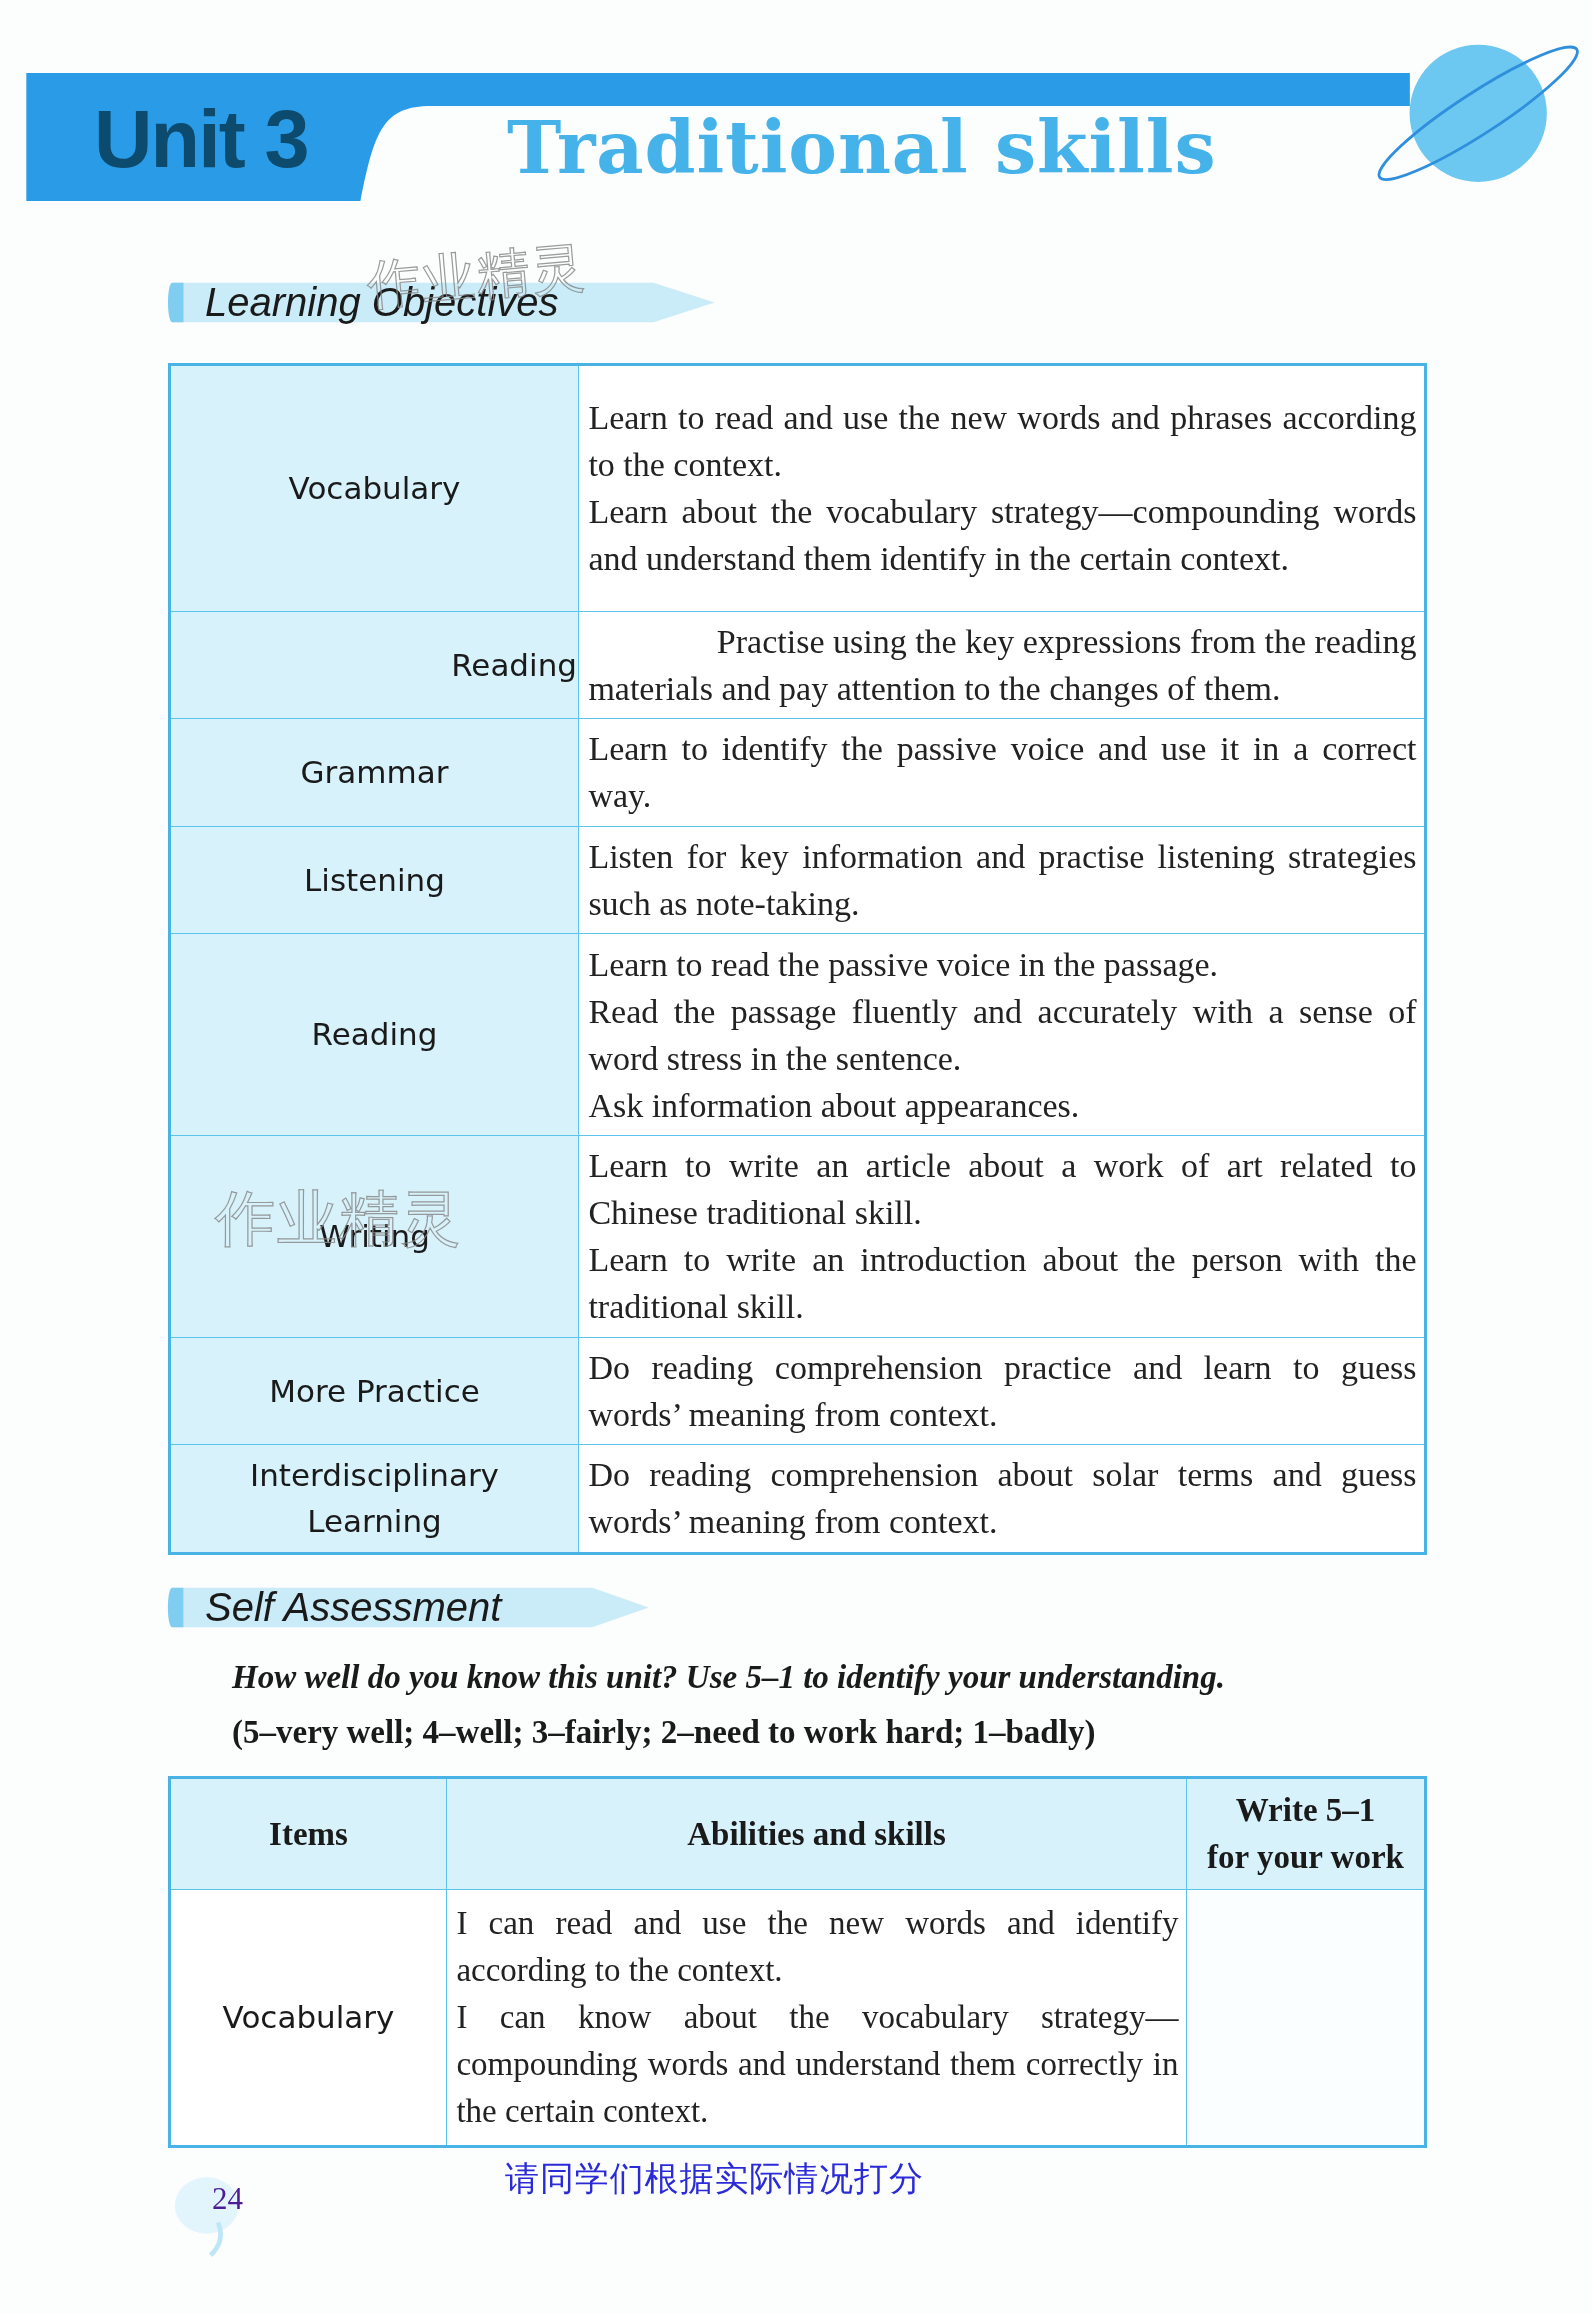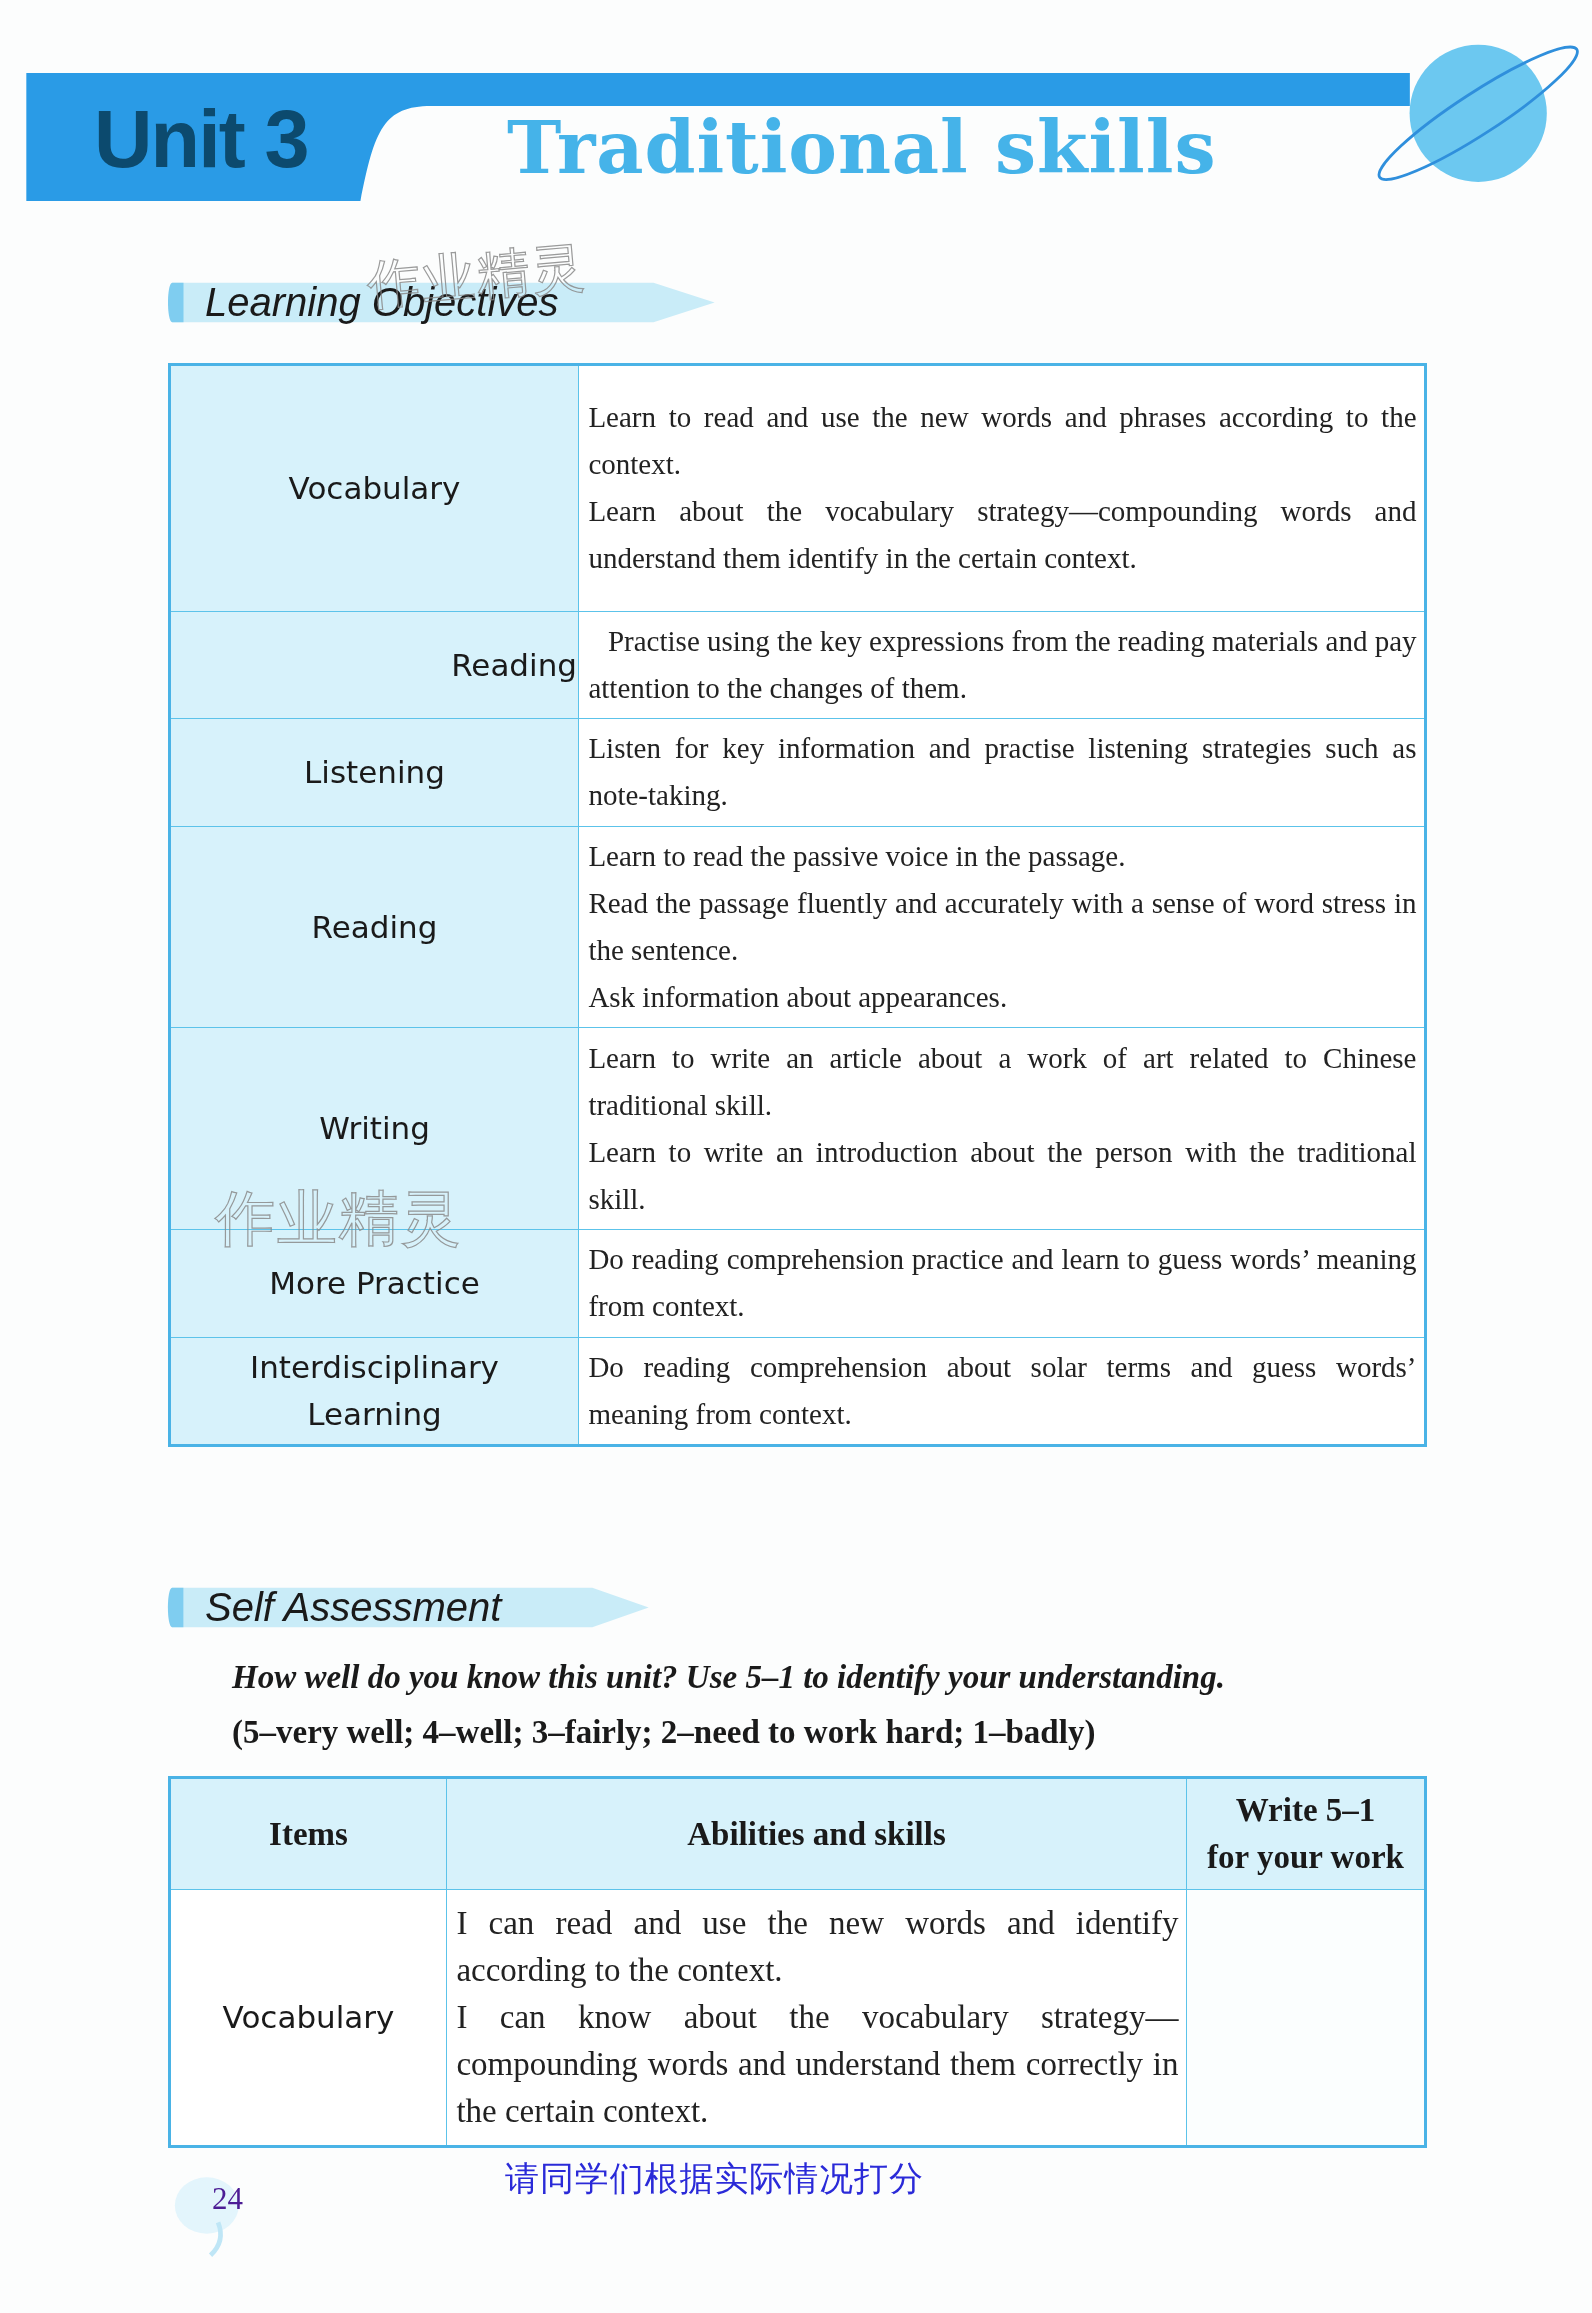--- a/index.html
+++ b/index.html
@@ -47,21 +47,21 @@
     border: 1.9px solid #5cc3ea; vertical-align: middle;
   }
   .obj-table { border: 3.8px solid #4ab3e6; }
   .obj-table td.cat {
     width: 405px; background: #d7f2fb; text-align: center;
     font-family: "DejaVu Sans", "Liberation Sans", sans-serif;
     font-size: 31px; color: #1a1a1a; line-height: 1.5;
   }
   .obj-table td.desc {
     background: #ffffff; padding: 3.8px 7.5px 3.8px 9.4px;
-    font-size: 29px; line-height: 47px; text-align: justify;
+    font-size: 34px; line-height: 47px; text-align: justify;
     text-align-last: left; color: #222;
   }
   .obj-table tr.r-vocab td { height: 237px; }
   .obj-table tr.r-read td { height: 99px; text-align: right; }
   .obj-table tr.r-gram td { height: 99px; }
   .obj-table tr.r-listen td { height: 99px; }
   .obj-table tr.r-speak td { height: 193px; }
   .obj-table tr.r-write td { height: 193px; margin-left: 19px; }
   .obj-table tr.r-more td { height: 99px; }
   .obj-table tr.r-inter td { height: 99px; }
@@ -151,20 +151,26 @@
         <span class="line">Learn to read and use the new words and phrases according to the context.</span>
         <span class="line">Learn about the vocabulary strategy—compounding words and understand them identify in the certain context.</span>
       </td>
     </tr>
     <tr class="r-read">
       <td class="cat">Reading</td>
       <td class="desc">
         <span class="line">Practise using the key expressions from the reading materials and pay attention to the changes of them.</span>
       </td>
     </tr>
+    <tr class="r-gram">
+      <td class="cat">Grammar</td>
+      <td class="desc">
+        <span class="line">Learn to identify the passive voice and use it in a correct way.</span>
+      </td>
+    </tr>
     <tr class="r-listen">
       <td class="cat">Listening</td>
       <td class="desc">
         <span class="line">Listen for key information and practise listening strategies such as note-taking.</span>
       </td>
     </tr>
     <tr class="r-speak">
       <td class="cat">Reading</td>
       <td class="desc">
         <span class="line">Learn to read the passive voice in the passage.</span>

